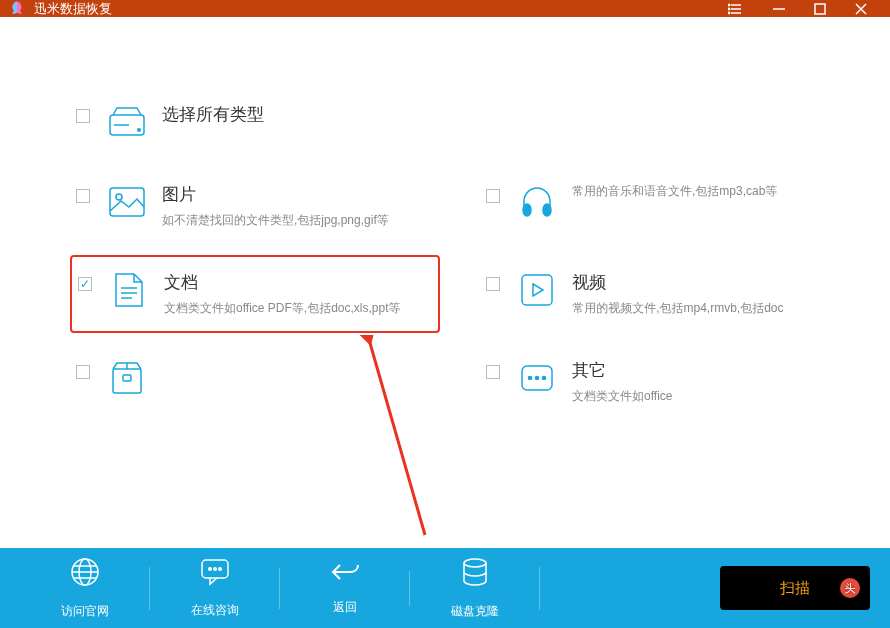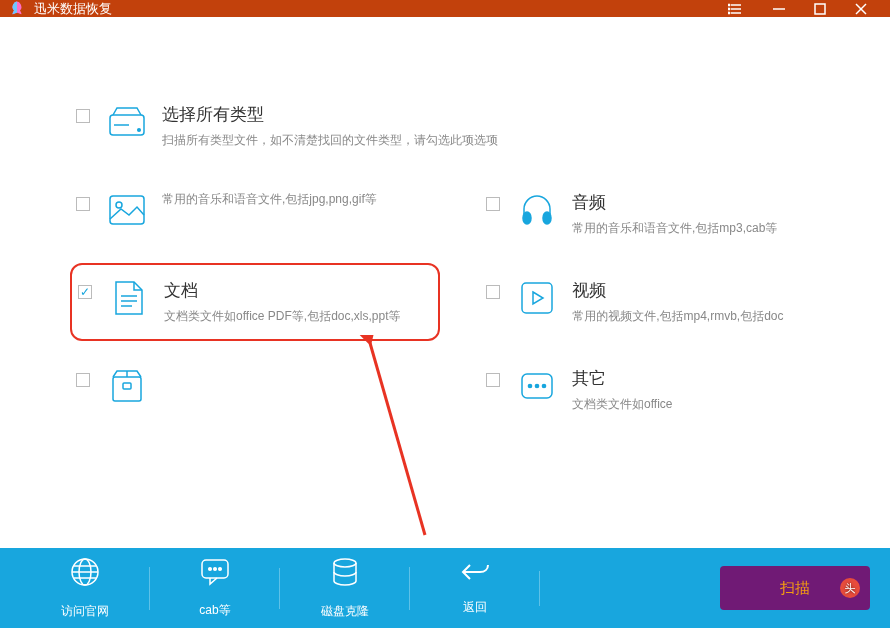--- a/index.html
+++ b/index.html
@@ -45,21 +45,21 @@
     }
     .option {
       display: flex;
       align-items: flex-start;
       width: 400px;
       padding: 6px;
     }
     .option.wide { width: 820px; }
     .option.highlighted {
       border: 2px solid #e83323;
-      border-radius: 12px;
+      border-radius: 4px;
       padding: 14px 6px;
       margin: -10px 0;
     }
     .checkbox {
       width: 14px; height: 14px;
       border: 1px solid #bbb;
       margin-top: 6px;
       margin-right: 18px;
       display: inline-flex;
       align-items: center;
@@ -123,21 +123,21 @@
       right: 0; top: 10px; bottom: 10px;
       width: 1px;
       background: rgba(255,255,255,0.3);
     }
     .bottom-btn svg { color: #fff; }
     .bottom-label { font-size: 12px; }
     .scan-btn {
       margin-left: auto;
       width: 150px;
       height: 44px;
-      background: #701a75;
+      background: #000000;
       color: #f39c12;
       border-radius: 4px;
       display: flex;
       align-items: center;
       justify-content: center;
       font-size: 15px;
       cursor: pointer;
     }
     .watermark {
       position: absolute;
@@ -211,50 +211,49 @@
       <span class="icon-box">
         <svg width="36" height="30" viewBox="0 0 36 30" fill="none" stroke="currentColor" stroke-width="1.5">
             <rect x="1" y="8" width="34" height="20" rx="3"></rect>
             <path d="M4 8 L8 1 H28 L32 8"></path>
             <circle cx="30" cy="23" r="1.3" fill="currentColor"></circle>
             <line x1="5" y1="18" x2="20" y2="18"></line>
           </svg>
       </span>
       <div class="text-col">
         <div class="opt-title">选择所有类型</div>
-        <div class="opt-desc">扫描所有类型文件，如不清楚找回的文件类型，请勾选此项选项</div>
       </div>
     </div>
   </div>
 
   <div class="row">
     <div class="option">
       <span class="checkbox"></span>
       <span class="icon-box">
         <svg width="36" height="30" viewBox="0 0 36 30" fill="none" stroke="currentColor" stroke-width="1.5">
             <rect x="1" y="1" width="34" height="28" rx="3"></rect>
             <circle cx="10" cy="10" r="3"></circle>
             <path d="M1 24 L12 14 L20 20 L28 12 L35 20"></path>
           </svg>
       </span>
       <div class="text-col">
-        <div class="opt-desc">常用的音乐和语音文件,包括jpg,png,gif等</div>
+        <div class="opt-title">图片</div>
+        <div class="opt-desc">如不清楚找回的文件类型,包括jpg,png,gif等</div>
       </div>
     </div>
     <div class="option">
       <span class="checkbox"></span>
       <span class="icon-box">
         <svg width="34" height="32" viewBox="0 0 34 32" fill="none" stroke="currentColor" stroke-width="1.5">
             <path d="M4 20 V15 C4 8 10 2 17 2 C24 2 30 8 30 15 V20"></path>
             <ellipse cx="7" cy="24" rx="4" ry="6" fill="currentColor"></ellipse>
             <ellipse cx="27" cy="24" rx="4" ry="6" fill="currentColor"></ellipse>
           </svg>
       </span>
       <div class="text-col">
-        <div class="opt-title">音频</div>
         <div class="opt-desc">常用的音乐和语音文件,包括mp3,cab等</div>
       </div>
     </div>
   </div>
 
   <div class="row">
     <div class="option highlighted">
       <span class="checkbox checked"></span>
       <span class="icon-box">
         <svg width="30" height="36" viewBox="0 0 30 36" fill="none" stroke="currentColor" stroke-width="1.5">
@@ -337,37 +336,37 @@
     <span class="bottom-label">访问官网</span>
   </div>
   <div class="bottom-btn">
     <svg width="30" height="28" viewBox="0 0 30 28" fill="none" stroke="currentColor" stroke-width="1.5">
         <rect x="2" y="2" width="26" height="18" rx="4"></rect>
         <path d="M10 20 L10 26 L17 20"></path>
         <circle cx="10" cy="11" r="1.3" fill="currentColor"></circle>
         <circle cx="15" cy="11" r="1.3" fill="currentColor"></circle>
         <circle cx="20" cy="11" r="1.3" fill="currentColor"></circle>
       </svg>
-    <span class="bottom-label">cab等</span>
+    <span class="bottom-label">在线咨询</span>
+  </div>
+  <div class="bottom-btn">
+    <svg width="30" height="22" viewBox="0 0 30 22" fill="none" stroke="currentColor" stroke-width="2">
+        <path d="M10 4 L3 11 L10 18"></path>
+        <path d="M3 11 H20 C25 11 28 8 28 4"></path>
+      </svg>
+    <span class="bottom-label">返回</span>
   </div>
   <div class="bottom-btn">
     <svg width="28" height="30" viewBox="0 0 28 30" fill="none" stroke="currentColor" stroke-width="1.5">
         <ellipse cx="14" cy="6" rx="11" ry="4"></ellipse>
         <path d="M3 6 V24 C3 26 8 28 14 28 C20 28 25 26 25 24 V6"></path>
         <path d="M3 15 C3 17 8 19 14 19 C20 19 25 17 25 15"></path>
       </svg>
     <span class="bottom-label">磁盘克隆</span>
   </div>
-  <div class="bottom-btn">
-    <svg width="30" height="22" viewBox="0 0 30 22" fill="none" stroke="currentColor" stroke-width="2">
-        <path d="M10 4 L3 11 L10 18"></path>
-        <path d="M3 11 H20 C25 11 28 8 28 4"></path>
-      </svg>
-    <span class="bottom-label">返回</span>
-  </div>
   <div class="scan-btn">
     <span>扫描</span>
   </div>
 </div>
 
 <div class="watermark">
   <span class="wm-ico">头</span>
 </div>
 
 </body></html>

